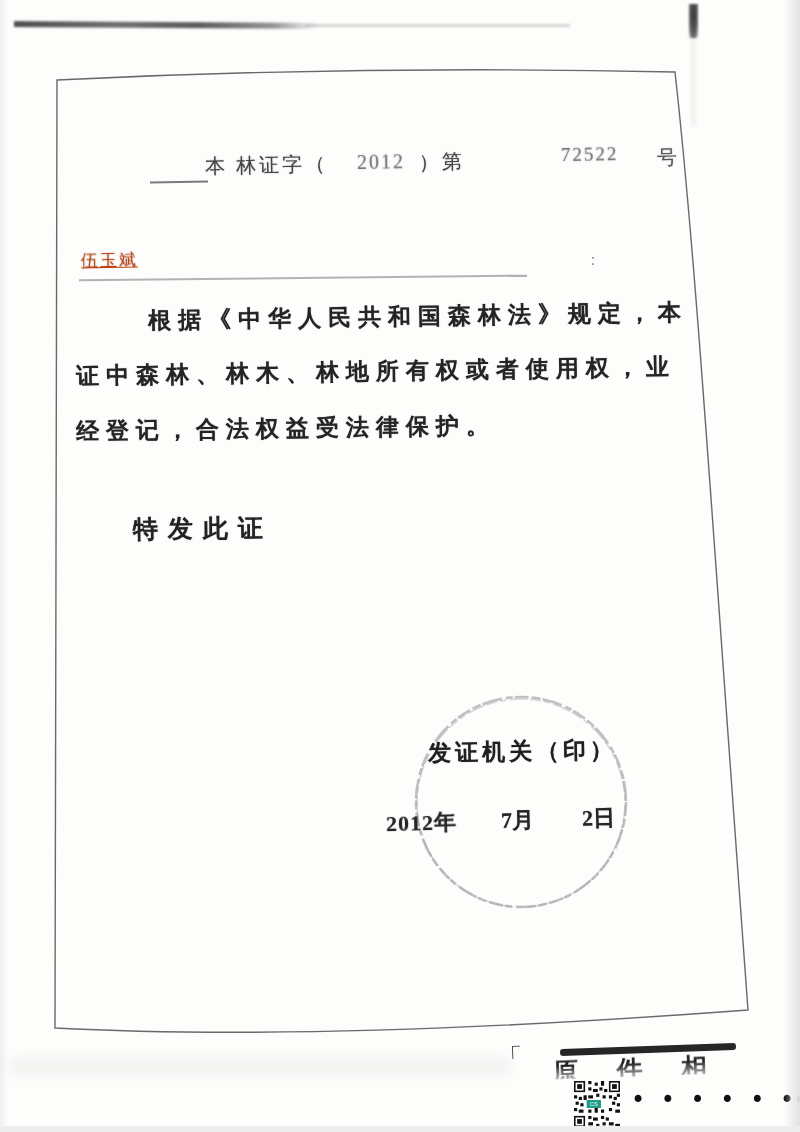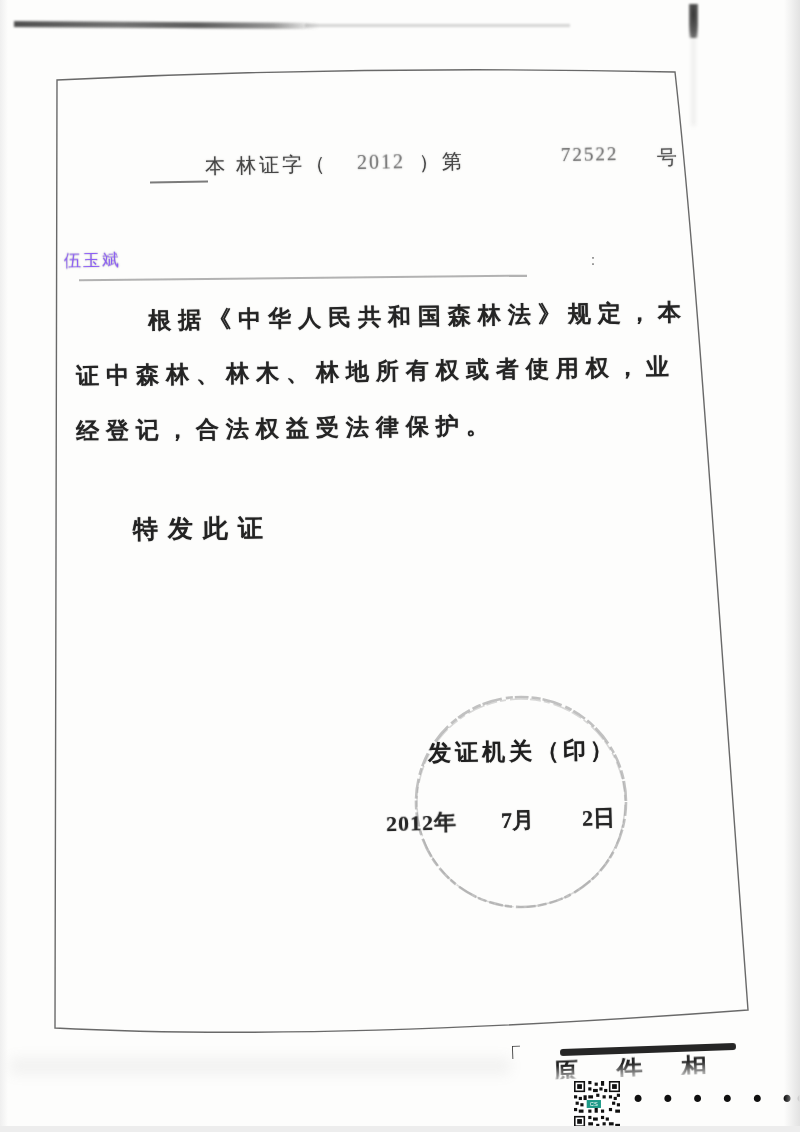--- a/index.html
+++ b/index.html
@@ -20,21 +20,21 @@
   
   #header-underline{left:150px;top:181px;width:58px;height:2px;background:#5a5a5a;opacity:.8;transform:rotate(-1deg);}
   #header-line{left:205px;top:148px;width:520px;height:30px;font-size:20px;letter-spacing:3px;color:#454545;transform:rotate(-1.1deg);}
   #header-line .hl-prefix{position:absolute;left:0;top:0;}
   #header-line .hl-year{position:absolute;left:152px;top:1px;color:#7b7b7b;letter-spacing:2px;filter:blur(.3px);}
   #header-line .hl-mid{position:absolute;left:214px;top:0;}
   #header-line .hl-serial{position:absolute;left:356px;top:-2px;font-size:19px;letter-spacing:2px;color:#787878;filter:blur(.4px);}
   #header-line .hl-suffix{position:absolute;left:452px;top:0;color:#555;}
 
   
-  #addressee-name{left:64px;top:249px;font-size:17px;letter-spacing:2px;color:#8b5cf6;transform:rotate(-1deg);filter:blur(.25px);}
+  #addressee-name{left:81px;top:249px;font-size:17px;letter-spacing:2px;color:#c2410c;transform:rotate(-1deg);filter:blur(.25px);text-decoration:underline;}
   #addressee-underline{left:79px;top:277px;width:448px;height:1.5px;background:#8a8a8a;opacity:.65;transform:rotate(-0.6deg);}
   #addressee-colon{left:585px;top:250px;font-size:16px;color:#8f8f8f;}
 
   
   .body-line{font-size:23px;letter-spacing:7px;font-weight:600;color:#242424;white-space:nowrap;}
   #body-line-1{left:148px;top:301px;transform:rotate(-0.9deg);}
   #body-line-2{left:76px;top:356px;transform:rotate(-0.9deg);}
   #body-line-3{left:76px;top:413px;transform:rotate(-0.8deg);}
 
   

